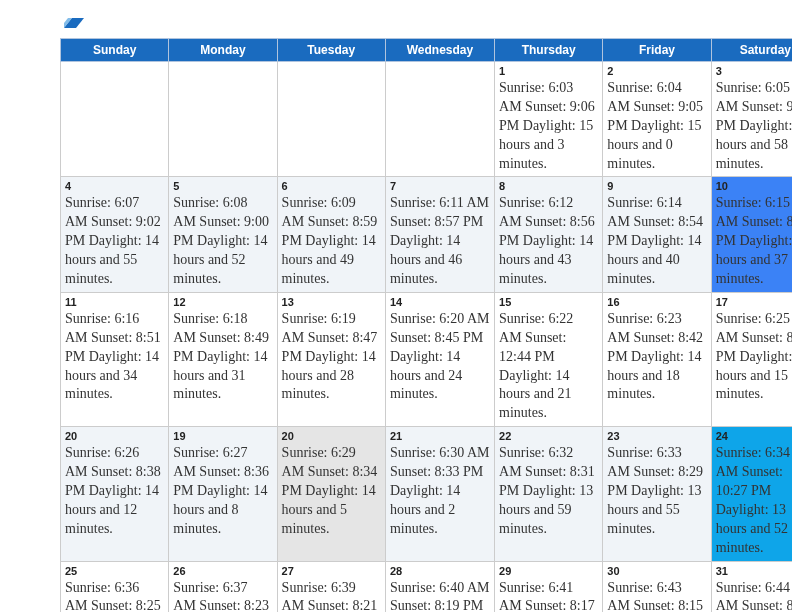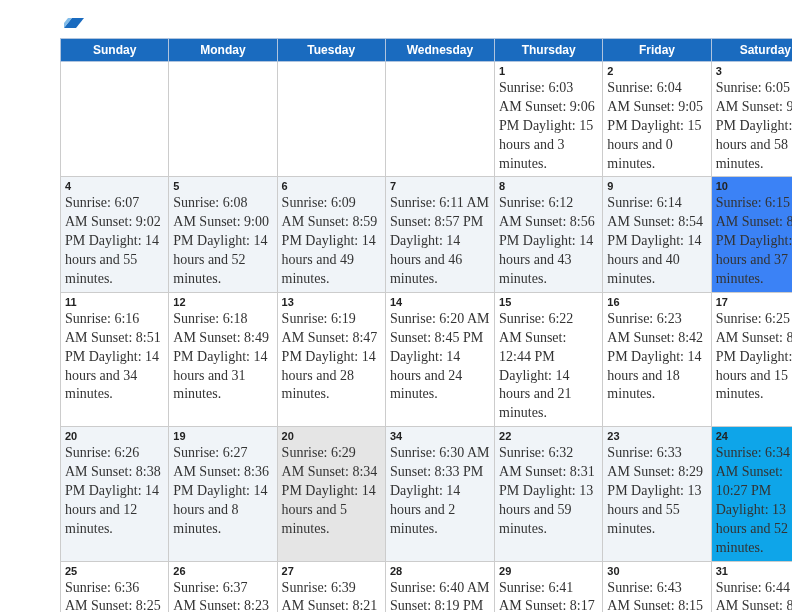--- a/index.html
+++ b/index.html
@@ -286,21 +286,21 @@
 and 8 minutes.</div>
           </td>
           <td style="background: #e5e5e5;">
             <div class="day-num">20</div>
             <div class="day-info">Sunrise: 6:29 AM
 Sunset: 8:34 PM
 Daylight: 14 hours
 and 5 minutes.</div>
           </td>
           <td style="background: rgb(240, 244, 248);">
-            <div class="day-num">34</div>
+            <div class="day-num">21</div>
             <div class="day-info">Sunrise: 6:30 AM
 Sunset: 8:33 PM
 Daylight: 14 hours
 and 2 minutes.</div>
           </td>
           <td style="background: rgb(240, 244, 248);">
             <div class="day-num">22</div>
             <div class="day-info">Sunrise: 6:32 AM
 Sunset: 8:31 PM
 Daylight: 13 hours

